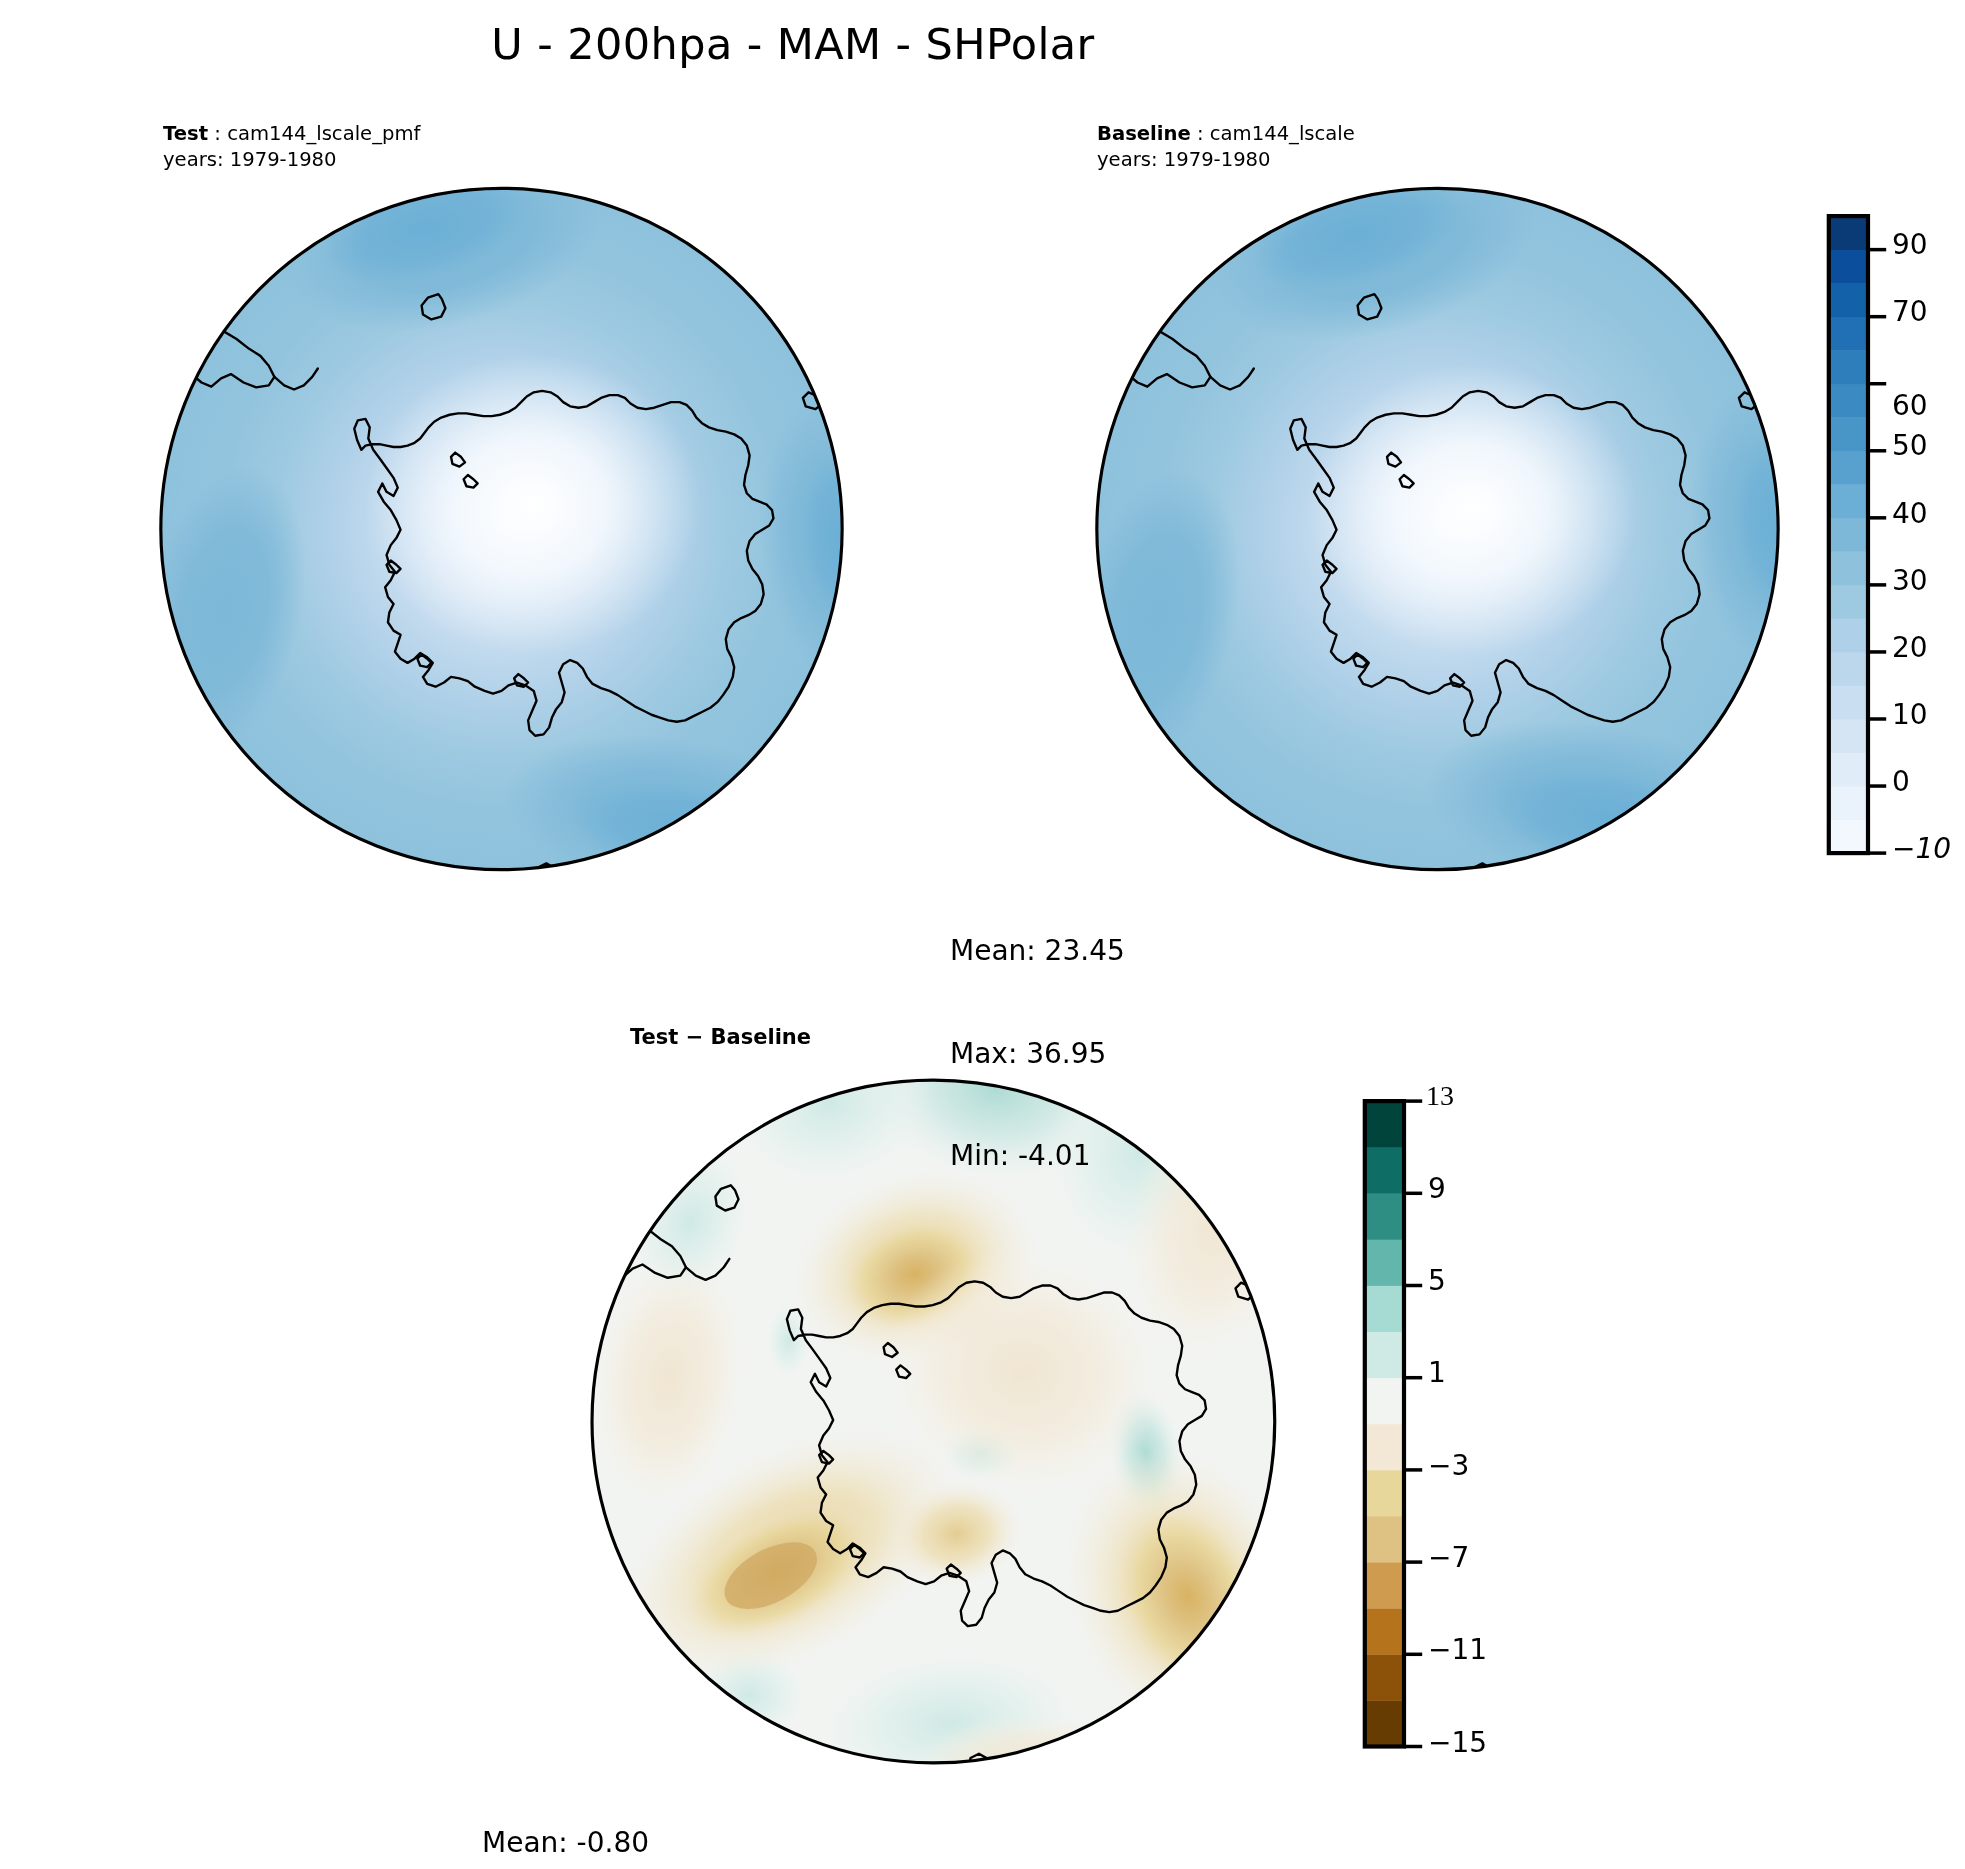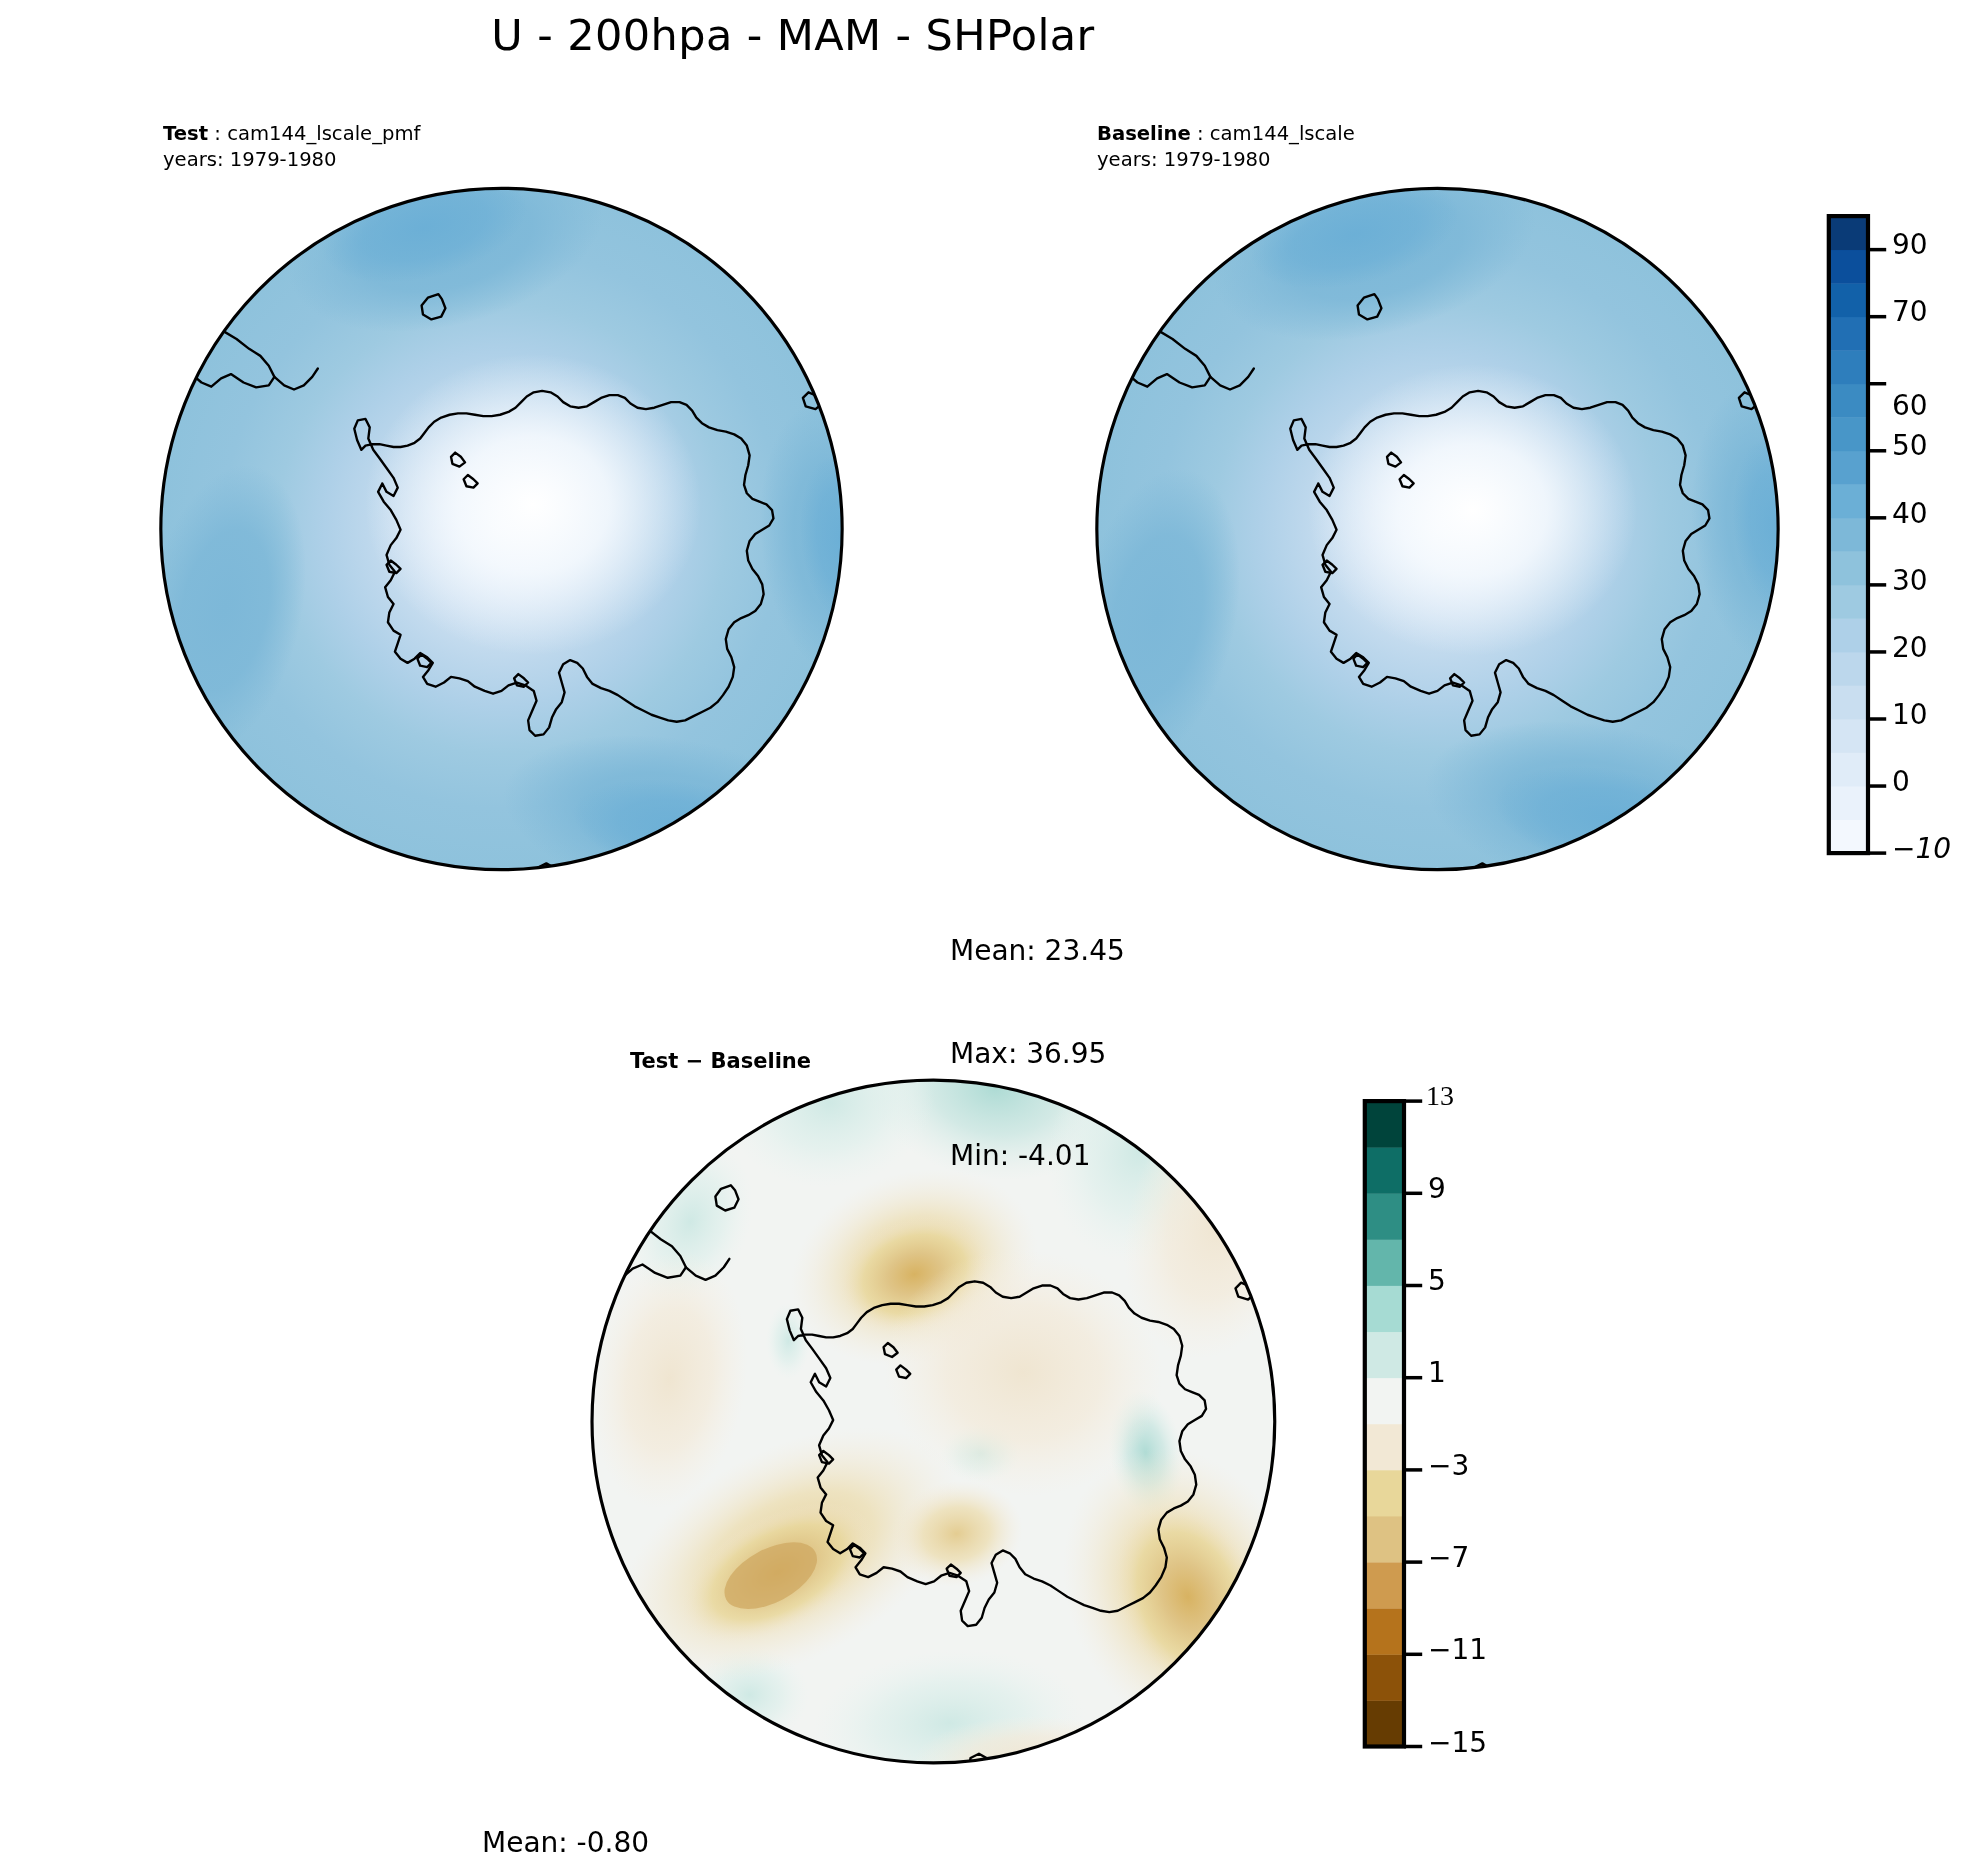--- a/index.html
+++ b/index.html
@@ -1,20 +1,20 @@
 <!DOCTYPE html>
 <html style="font-size:11.2px"><head>
 <meta charset="utf-8">
 <style>
   html,body{margin:0;padding:0;background:#ffffff;}
   body{width:1965px;height:1870px;position:relative;font-family:"DejaVu Sans",sans-serif;color:#000;}
   .page{position:absolute;inset:0;}
 
   .main-title{
-    position:absolute;left:0;top:10px;width:1586px;text-align:center;
+    position:absolute;left:0;top:19px;width:1586px;text-align:center;
     font-size:43px;font-family:"DejaVu Sans",sans-serif;letter-spacing:0.4px;
   }
 
   .panel-head{position:absolute;font-size:19.6px;line-height:1.35;white-space:nowrap;}
   .panel-head b{font-weight:bold;}
   .panel-head .ln2{display:block;}
 
   .diff-head{position:absolute;font-size:21px;font-weight:bold;white-space:nowrap;}
 
   .stats{position:absolute;font-size:28px;line-height:1.22;white-space:pre;}
@@ -35,21 +35,21 @@
   <div class="panel-head" style="left:163px;top:121px;">
     <span><b>Test</b><span> : </span><span>cam144_lscale_pmf</span></span>
     <span class="ln2">years: 1979-1980</span>
   </div>
 
   <div class="panel-head" style="left:1097px;top:121px;">
     <span><b>Baseline</b><span> : </span><span>cam144_lscale</span></span>
     <span class="ln2">years: 1979-1980</span>
   </div>
 
-  <div class="diff-head" style="left:630px;top:1025px;margin-top:24px;">Test − Baseline</div>
+  <div class="diff-head" style="left:630px;top:1025px;">Test − Baseline</div>
 
   <div class="map-wrap" style="left:144px;top:175px;width:736px;height:708px;">
     <svg width="736" height="708" viewBox="0 0 1050 1010">
       <defs>
         <clipPath id="clipTest">
             <circle cx="510" cy="505" r="486"></circle>
           </clipPath>
 
         <radialGradient id="gTestBase" cx="50%" cy="50%" r="50%">
           <stop offset="0.00" stop-color="#f3f8fe"></stop>

